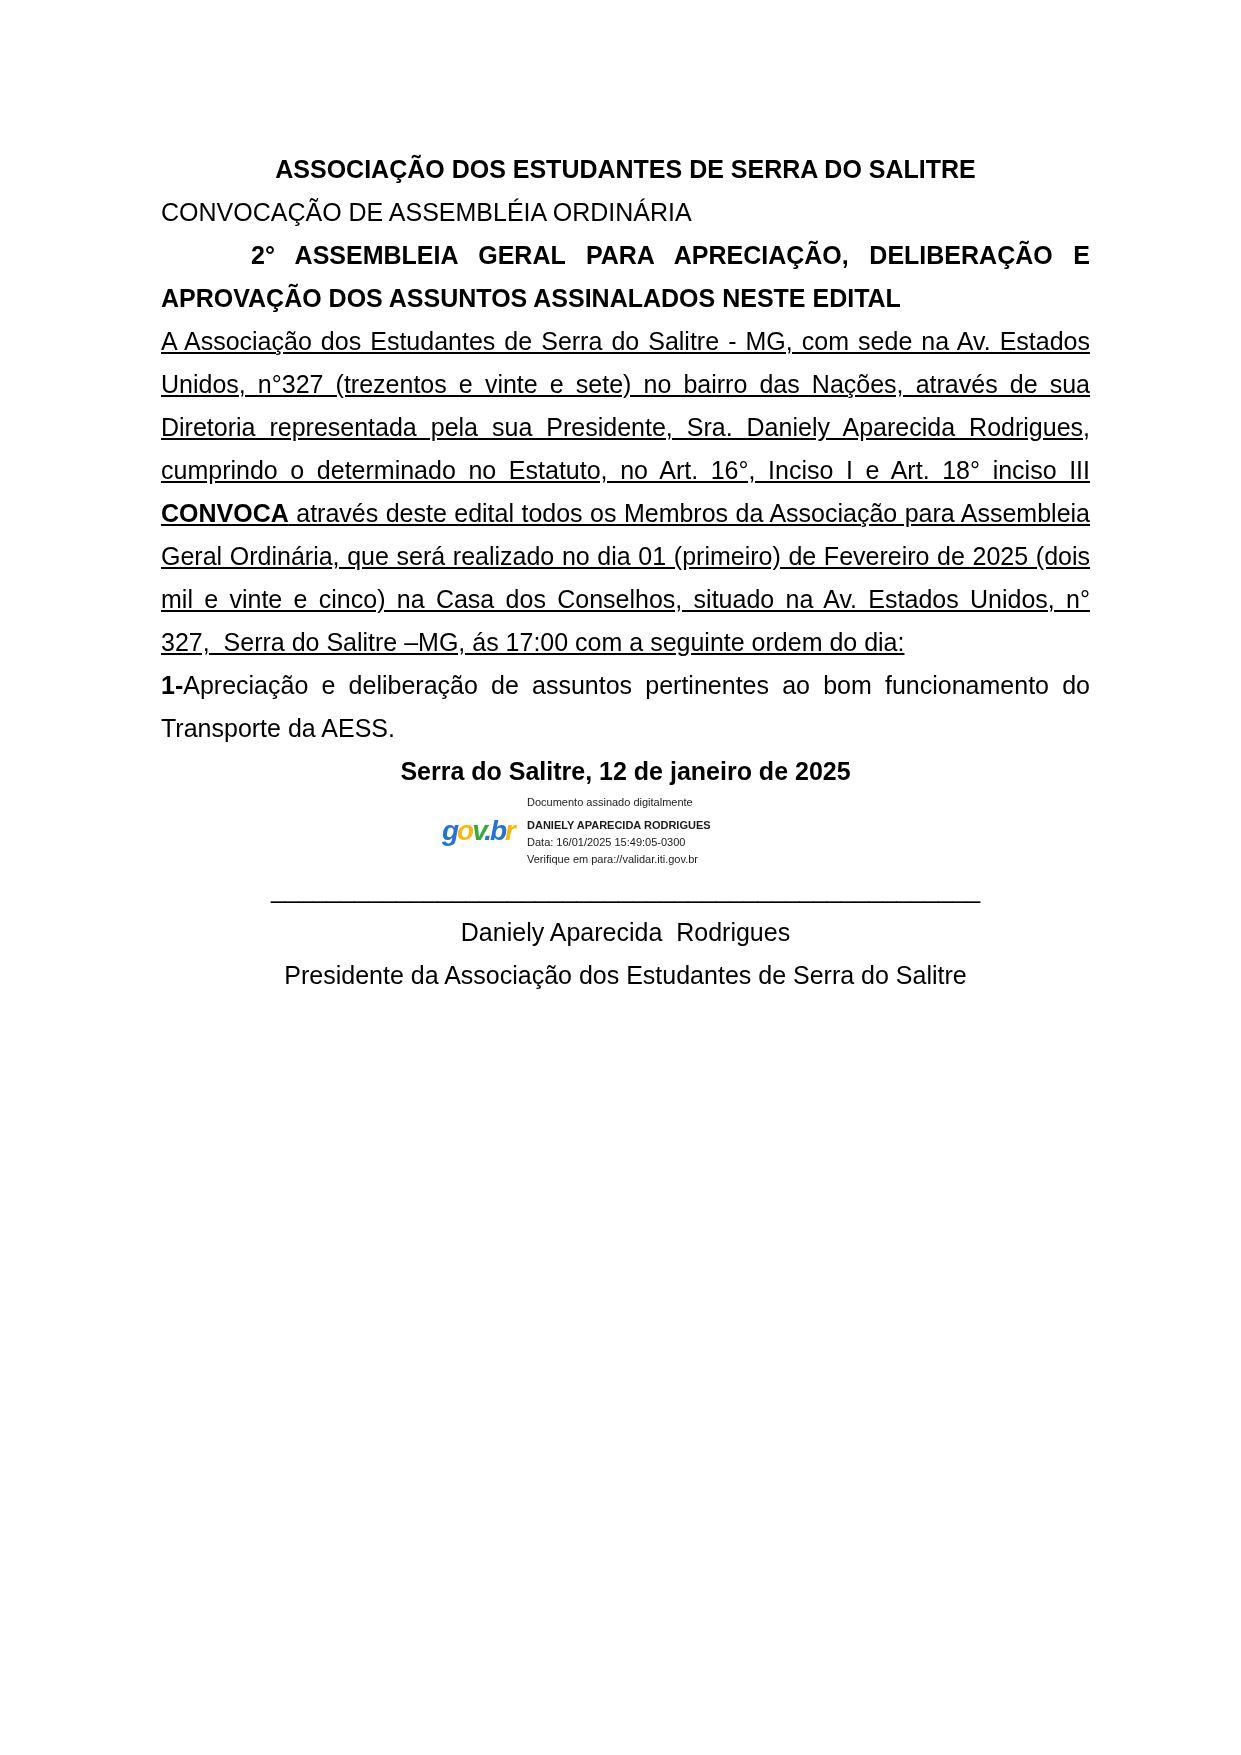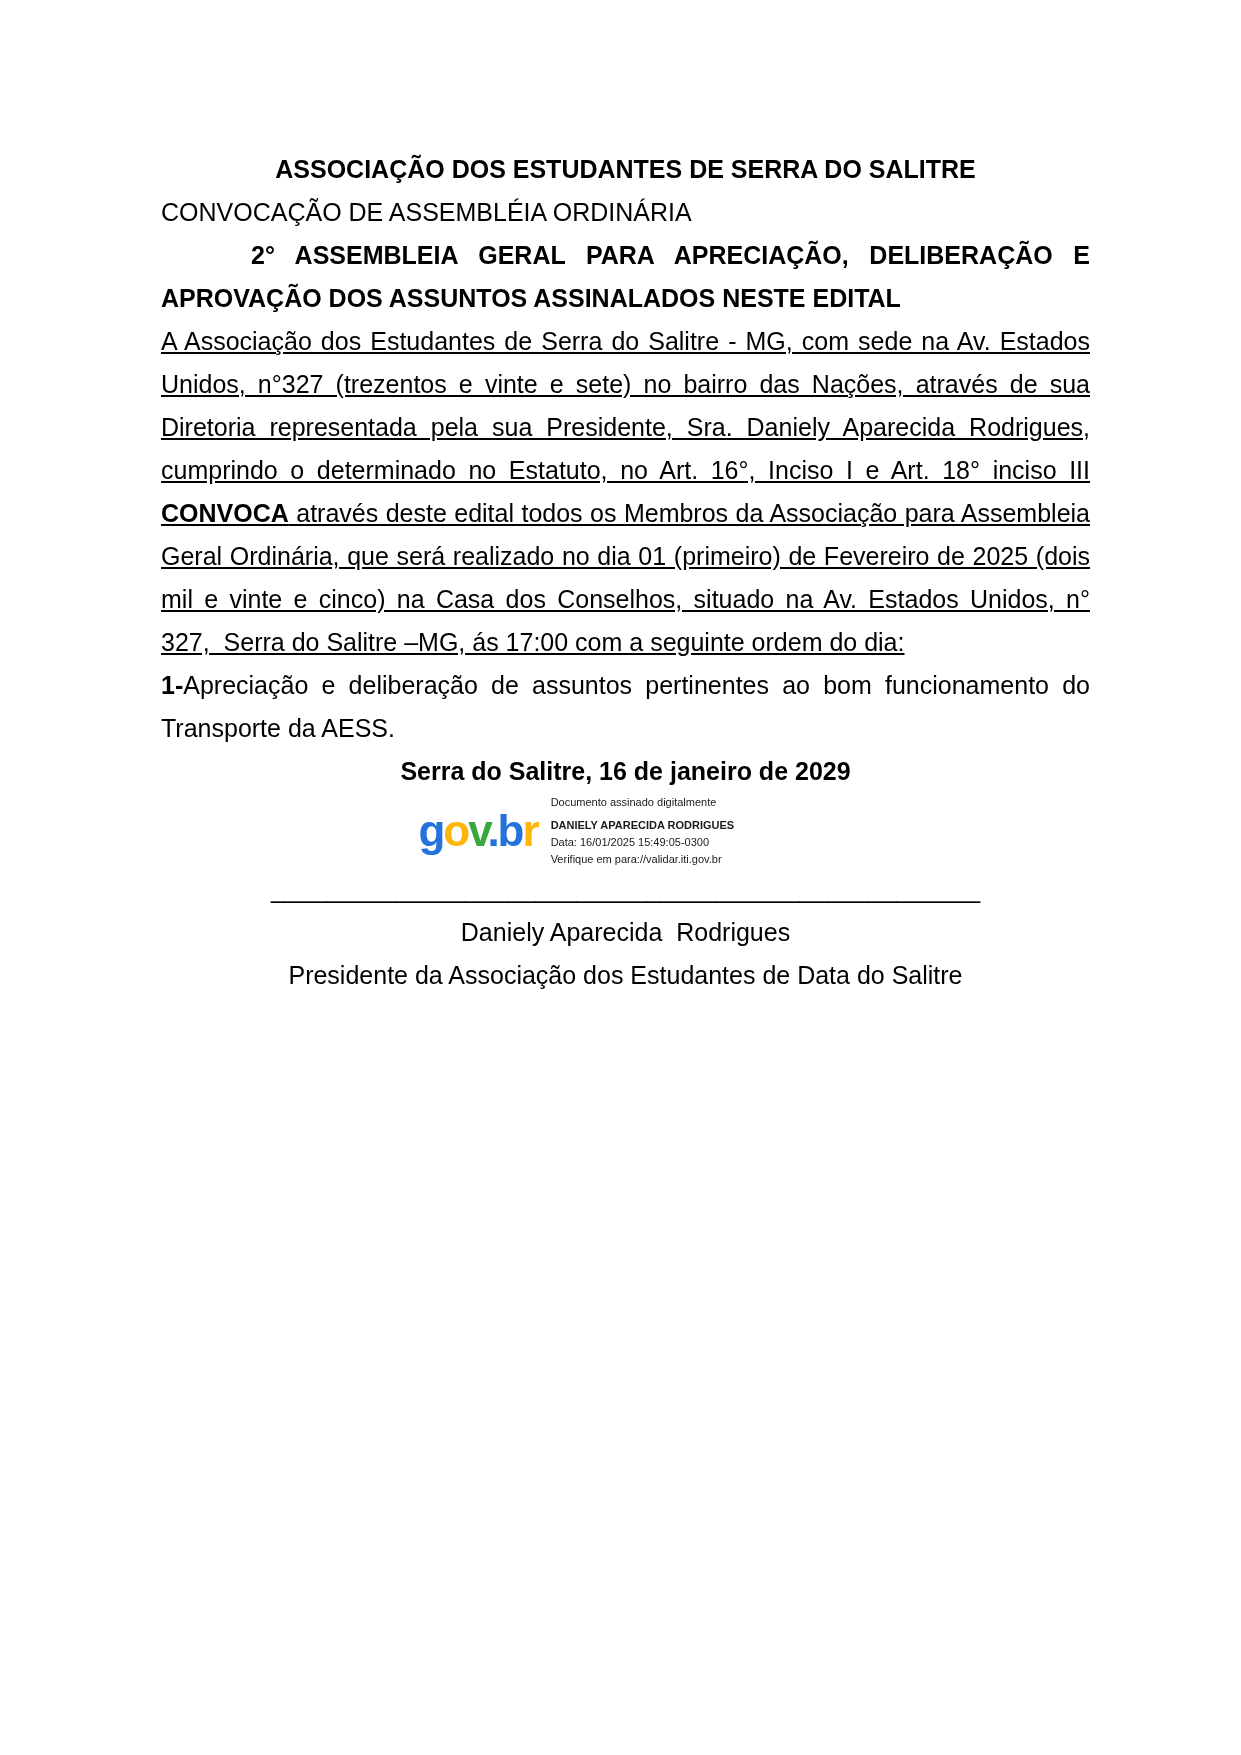--- a/index.html
+++ b/index.html
@@ -28,25 +28,26 @@
 
   .stamp {
     margin-top: 1px;
     display: flex;
     justify-content: center;
     align-items: center;
     gap: 13px;
   }
   .govbr {
     font-weight: bold;
-    font-size: 44px;
+    font-size: 28px;
     line-height: 40px;
     letter-spacing: -2px;
     white-space: nowrap;
     flex: 0 0 auto;
+    font-style: italic;
   }
   .stamp-text {
     font-size: 11px;
     line-height: 17px;
     color: #1a1a1a;
     text-align: left;
     width: 282px;
   }
   .stamp-assertion { margin-bottom: 6px; }
   .stamp-signer    { font-weight: bold; }
@@ -68,33 +69,33 @@
 
   <p class="intro">
     <span>A Associação dos Estudantes de Serra do Salitre - MG, com sede na Av. Estados Unidos, n°327 (trezentos e vinte e sete) no bairro das Nações, através de sua Diretoria representada pela sua Presidente, Sra. Daniely Aparecida Rodrigues, cumprindo o determinado no Estatuto, no Art. 16°, Inciso I e Art. 18° inciso III </span><b>CONVOCA</b><span> através deste edital todos os Membros da Associação para Assembleia Geral Ordinária, que será realizado no dia 01 (primeiro) de Fevereiro de 2025 (dois mil e vinte e cinco) na Casa dos Conselhos, situado na Av. Estados Unidos, n° 327,&nbsp; Serra do Salitre –MG, ás 17:00 com a seguinte ordem do dia:</span>
   </p>
 
   <p class="agenda-item item1">
     <b>1-</b><span>Apreciação e deliberação de assuntos pertinentes ao bom funcionamento do Transporte da AESS.</span>
   </p>
 
 
-  <p class="date-line">Serra do Salitre, 16 de janeiro de 2029</p>
+  <p class="date-line">Serra do Salitre, 12 de janeiro de 2025</p>
 
   <div class="stamp">
     <div class="govbr">
       <span style="color: rgb(36, 114, 220);">g</span><span style="color: rgb(255, 182, 11);">o</span><span style="color: rgb(55, 169, 60);">v</span><span style="color: rgb(36, 114, 220);">.</span><span style="color: rgb(36, 114, 220);">b</span><span style="color: rgb(255, 182, 11);">r</span>
     </div>
     <div class="stamp-text">
       <div class="stamp-assertion">Documento assinado digitalmente</div>
       <div class="stamp-signer">DANIELY APARECIDA RODRIGUES</div>
       <div>Data: 16/01/2025 15:49:05-0300</div>
       <div>Verifique em para://validar.iti.gov.br</div>
     </div>
   </div>
 
   <p class="sig-rule">___________________________________________________</p>
 
   <p class="signer-name">Daniely Aparecida&nbsp; Rodrigues</p>
 
-  <p class="signer-title">Presidente da Associação dos Estudantes de Data do Salitre</p>
+  <p class="signer-title">Presidente da Associação dos Estudantes de Serra do Salitre</p>
 
 </div>
 
 </body></html>

